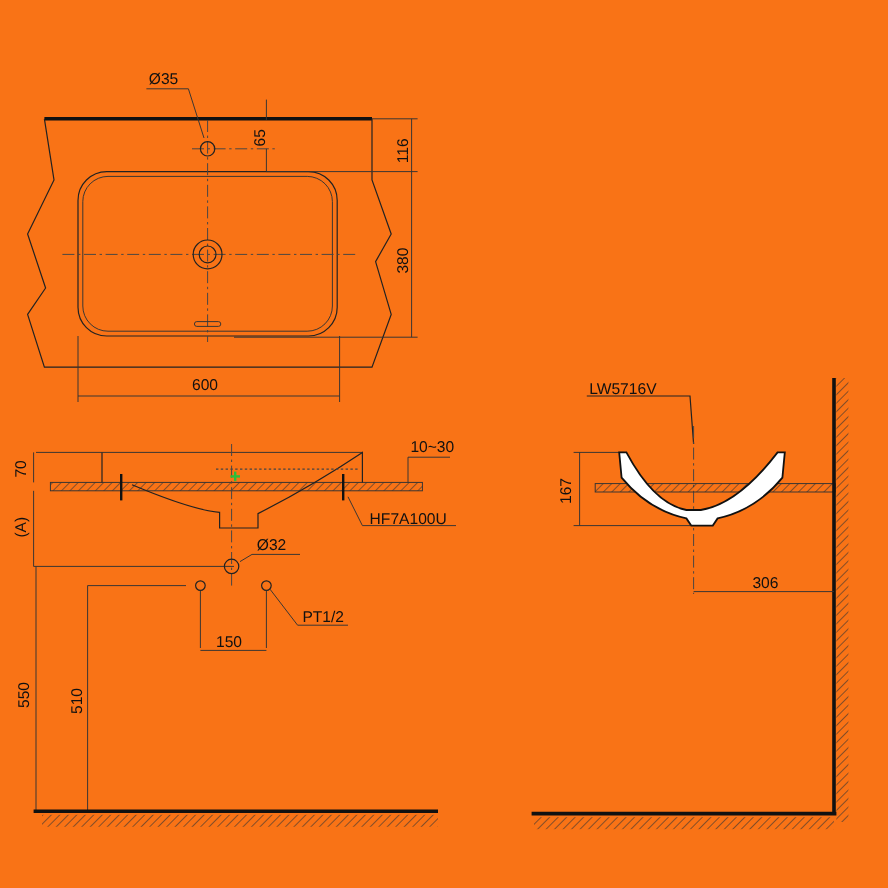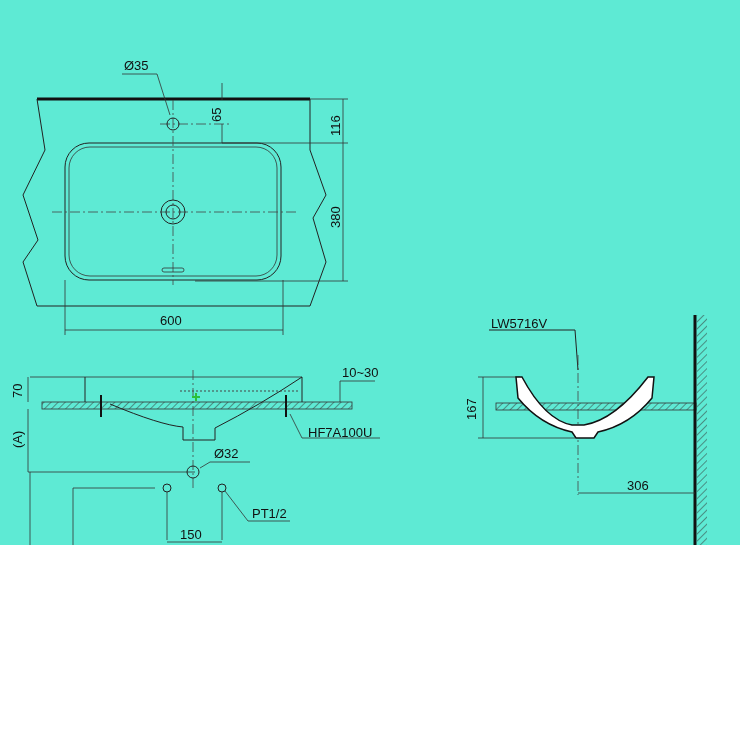--- a/index.html
+++ b/index.html
@@ -1,16 +1,16 @@
 <!DOCTYPE html>
 <html><head>
 <meta charset="utf-8">
 <style>
   html,body{margin:0;padding:0;background:#fff;}
-  #canvas{position:relative;width:740px;height:545px;background:#5eead4;overflow:hidden;}
+  #canvas{position:relative;width:740px;height:740px;background:#f97316;overflow:hidden;}
   svg{position:absolute;left:0;top:0;}
   .lbl{font-family:"Liberation Sans",sans-serif;font-size:13px;fill:#111;}
   .ln{stroke:#222;stroke-width:1;fill:none;}
   .thin{stroke:#333;stroke-width:0.8;fill:none;}
   .cl{stroke:#444;stroke-width:0.8;fill:none;stroke-dasharray:10 3 2 3;}
   .thick{stroke:#111;stroke-width:3;fill:none;}
 </style>
 </head>
 <body>
 

